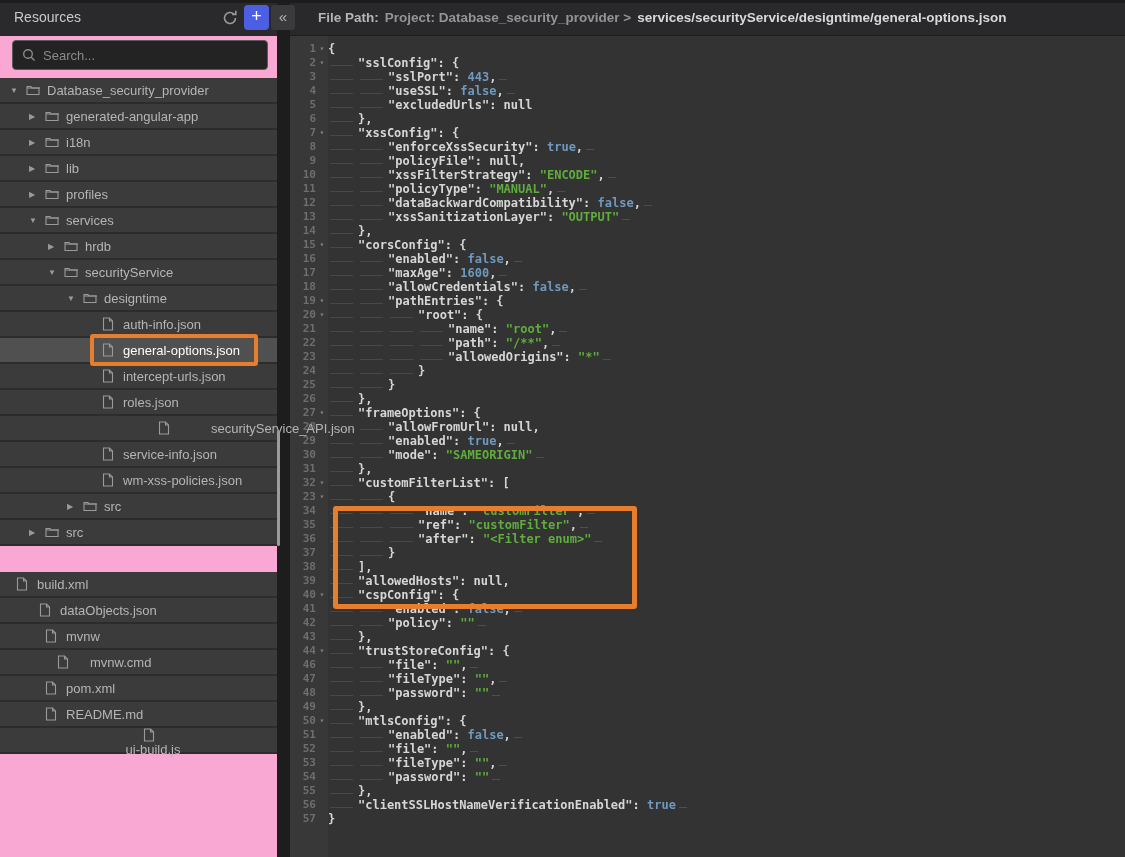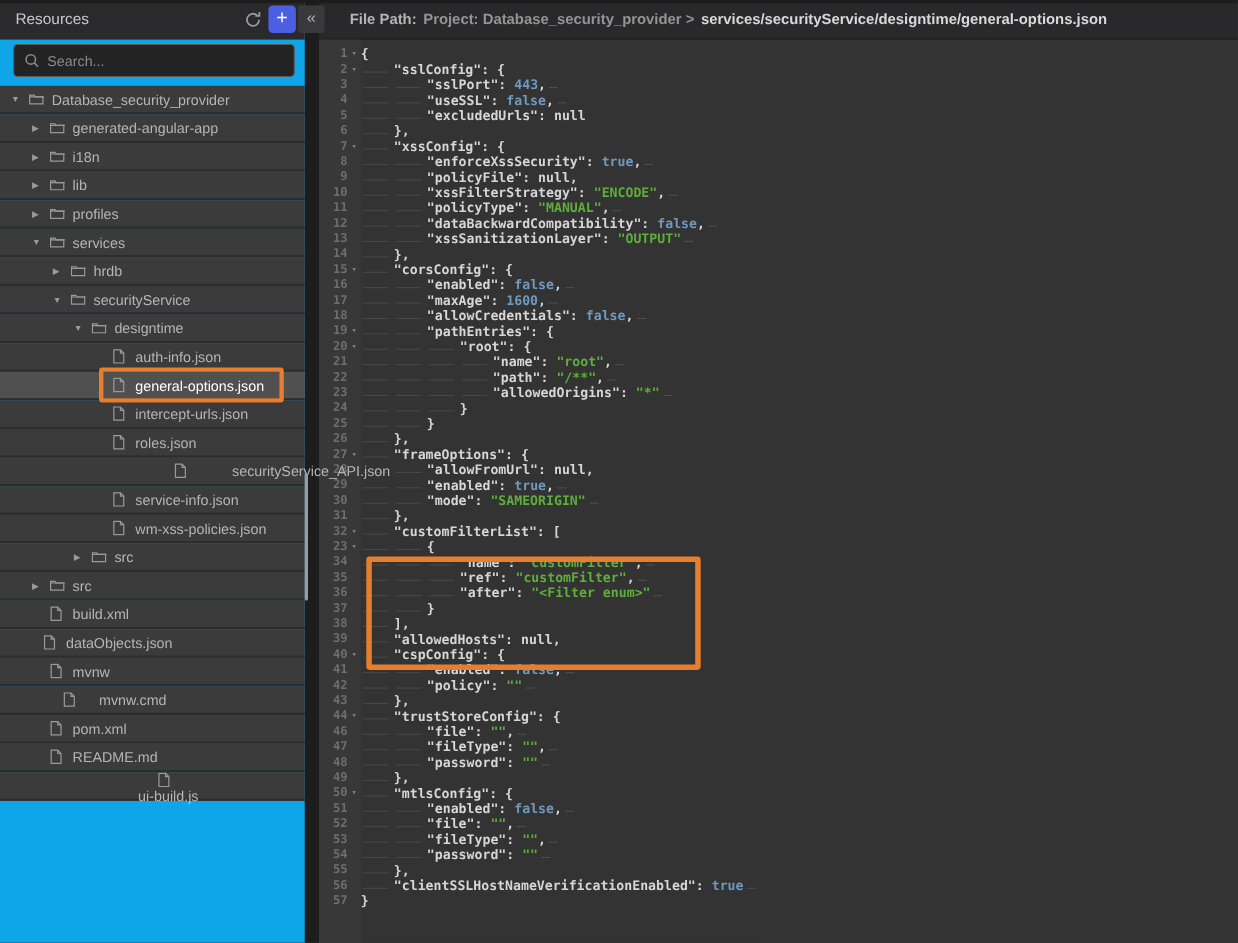--- a/index.html
+++ b/index.html
@@ -1,21 +1,21 @@
 <!DOCTYPE html>
 <html><head>
 <meta charset="utf-8">
 <style>
   * { margin:0; padding:0; box-sizing:border-box; }
   html,body { width:1125px; height:857px; background:#323232; overflow:hidden;
     font-family:"Liberation Sans", sans-serif; }
   .top-edge { position:absolute; left:0; top:0; width:1125px; height:3px; background:#1c1c1c; z-index:60; }
 
   
-  .sidebar { position:absolute; left:0; top:0; width:277px; height:857px; background:#0ea5e9; z-index:10; }
+  .sidebar { position:absolute; left:0; top:0; width:277px; height:857px; background:#f9a8d4; z-index:10; }
   .sb-header { position:absolute; left:0; top:0; width:277px; height:36px; background:#2a2a2d; }
   .sb-title { position:absolute; left:14px; top:9px; font-size:14px; color:#c9c9c9; }
   .refresh-btn { position:absolute; left:220px; top:8px; width:20px; height:20px; cursor:pointer; }
   .plus-btn { position:absolute; left:244px; top:5px; width:25px; height:25px; background:#4c5fe2;
     border-radius:4px; color:#fff; font-size:18px; line-height:23px; text-align:center; cursor:pointer; }
   .collapse-tab { position:absolute; left:271px; top:5px; width:24px; height:25px; background:#3a3a3c;
     border-radius:3px; color:#b4b4b4; font-size:15px; line-height:23px; text-align:center; z-index:40; cursor:pointer; }
   .search-box { position:absolute; left:12px; top:40px; width:256px; height:30px; background:#232323;
     border:1px solid #5a5a5a; border-radius:4px; display:flex; align-items:center; padding:0 9px; gap:7px; }
   .search-box input { background:transparent; border:none; outline:none; color:#bbb; font-size:13px; width:200px;
@@ -260,21 +260,21 @@
       <div class="tree-row" style="padding-left: 29px;">
         <span class="caret">▶</span>
         <span class="ticon">
           <svg width="14" height="14" viewBox="0 0 14 14">
             <path d="M1 3.5h4l1 1.5h7v6.5H1z" fill="none" stroke="#9a9a9a" stroke-width="1.1"></path>
             <path d="M1 5h13" stroke="#9a9a9a" stroke-width="1.1"></path>
           </svg>
         </span>
         <span class="tlabel">src</span>
       </div>
-      <div class="tree-row" style="padding-left: 29px;">
+      <div class="tree-row" style=" margin-top: 26px;">
         <span class="caret"></span>
         <span class="ticon">
           <svg width="12" height="14" viewBox="0 0 12 14">
             <path d="M1.5 1h6l3 3v9h-9z" fill="none" stroke="#9a9a9a" stroke-width="1.1"></path>
             <path d="M7.5 1v3h3" fill="none" stroke="#9a9a9a" stroke-width="1.1"></path>
           </svg>
         </span>
         <span class="tlabel">build.xml</span>
       </div>
       <div class="tree-row" style="padding-left: 23px;">

